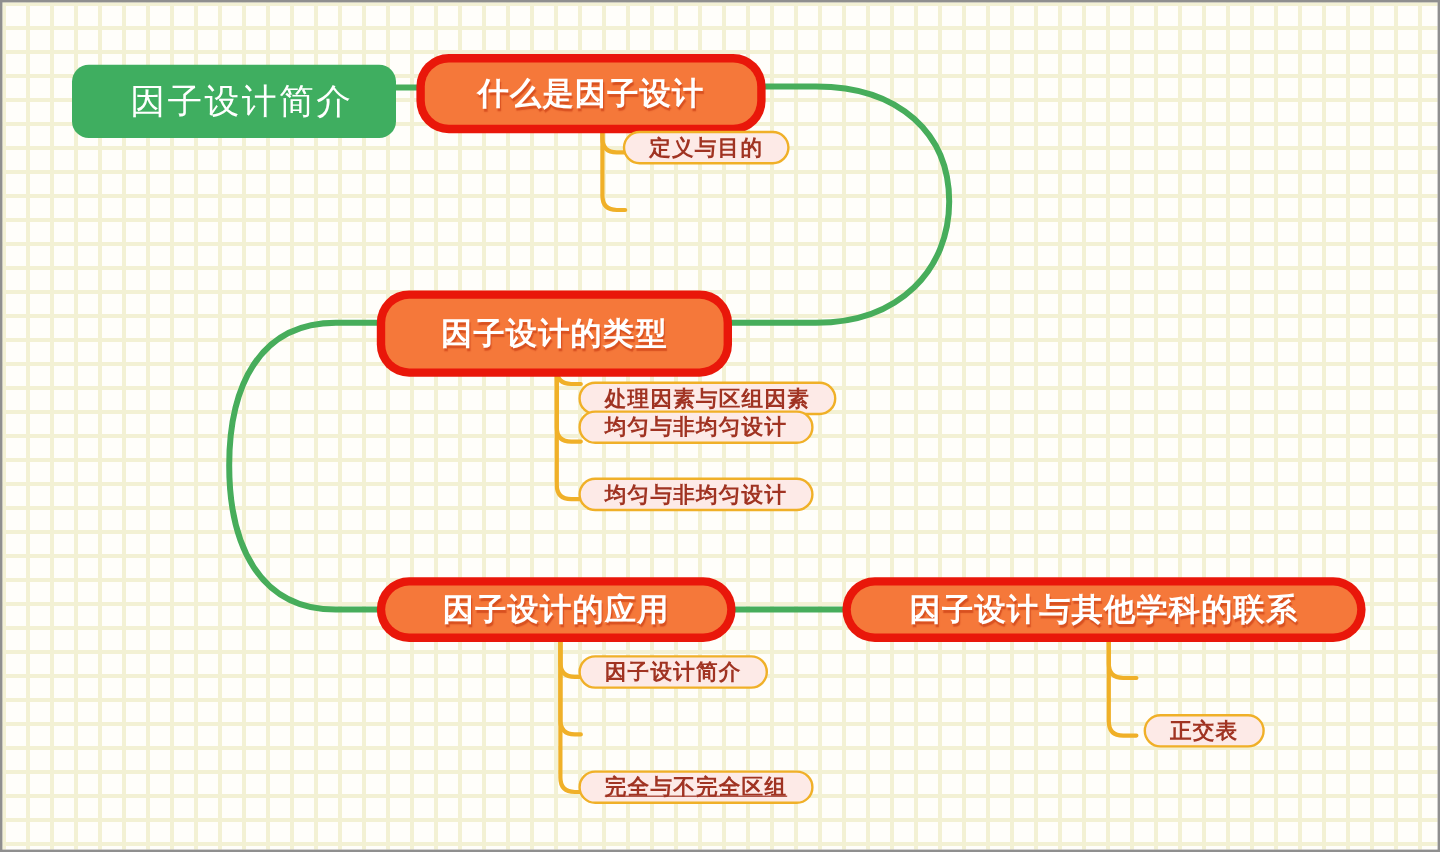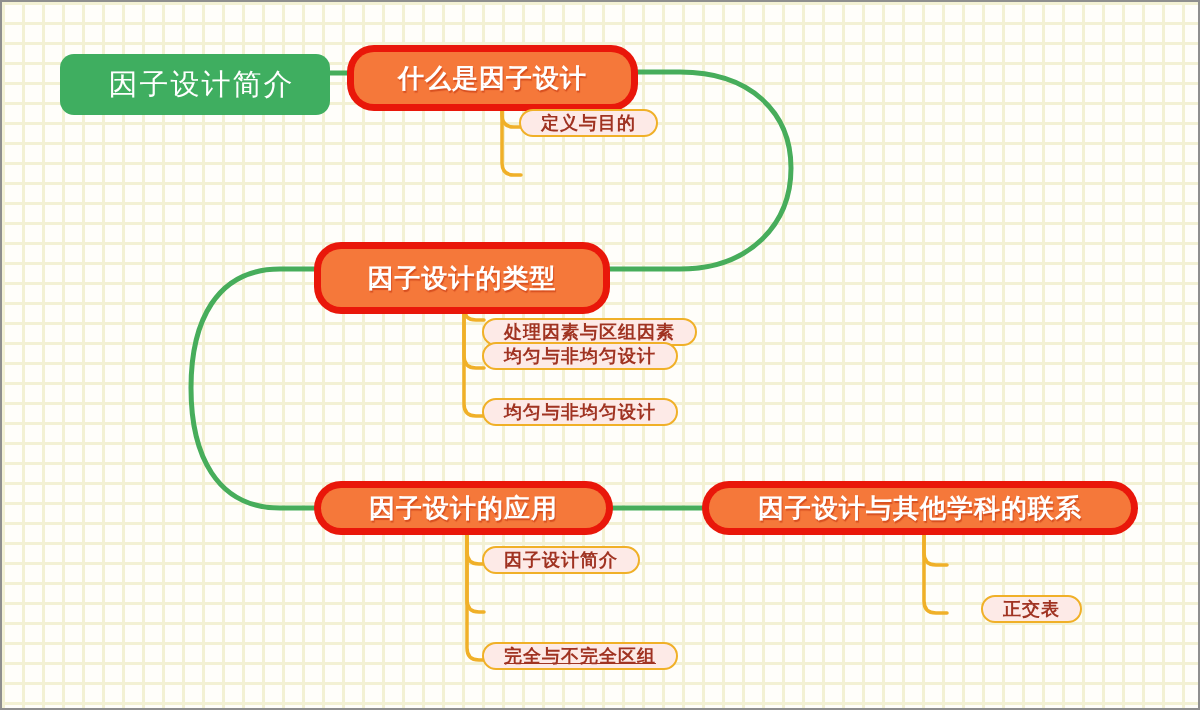--- a/index.html
+++ b/index.html
@@ -119,15 +119,15 @@
 
   <div class="node topic-node" style="left:312px; top:479px; width:299px; height:54px;text-align:right;">
     <div class="topic-inner">因子设计的应用</div>
   </div>
   <div class="node child-node" style="left:480px; top:544px;">因子设计简介</div>
   <div class="node child-node" style="left:480px; top:640px;text-decoration:underline;">完全与不完全区组</div>
 
   <div class="node topic-node" style="left:700px; top:479px; width:436px; height:54px;font-family:Liberation Mono, monospace;">
     <div class="topic-inner">因子设计与其他学科的联系</div>
   </div>
-  <div class="node child-node" style="left:979px; top:593px;">正交表</div>
+  <div class="node child-node" style="left:951px; top:593px;">正交表</div>
 
 </div>
 
 </body></html>

